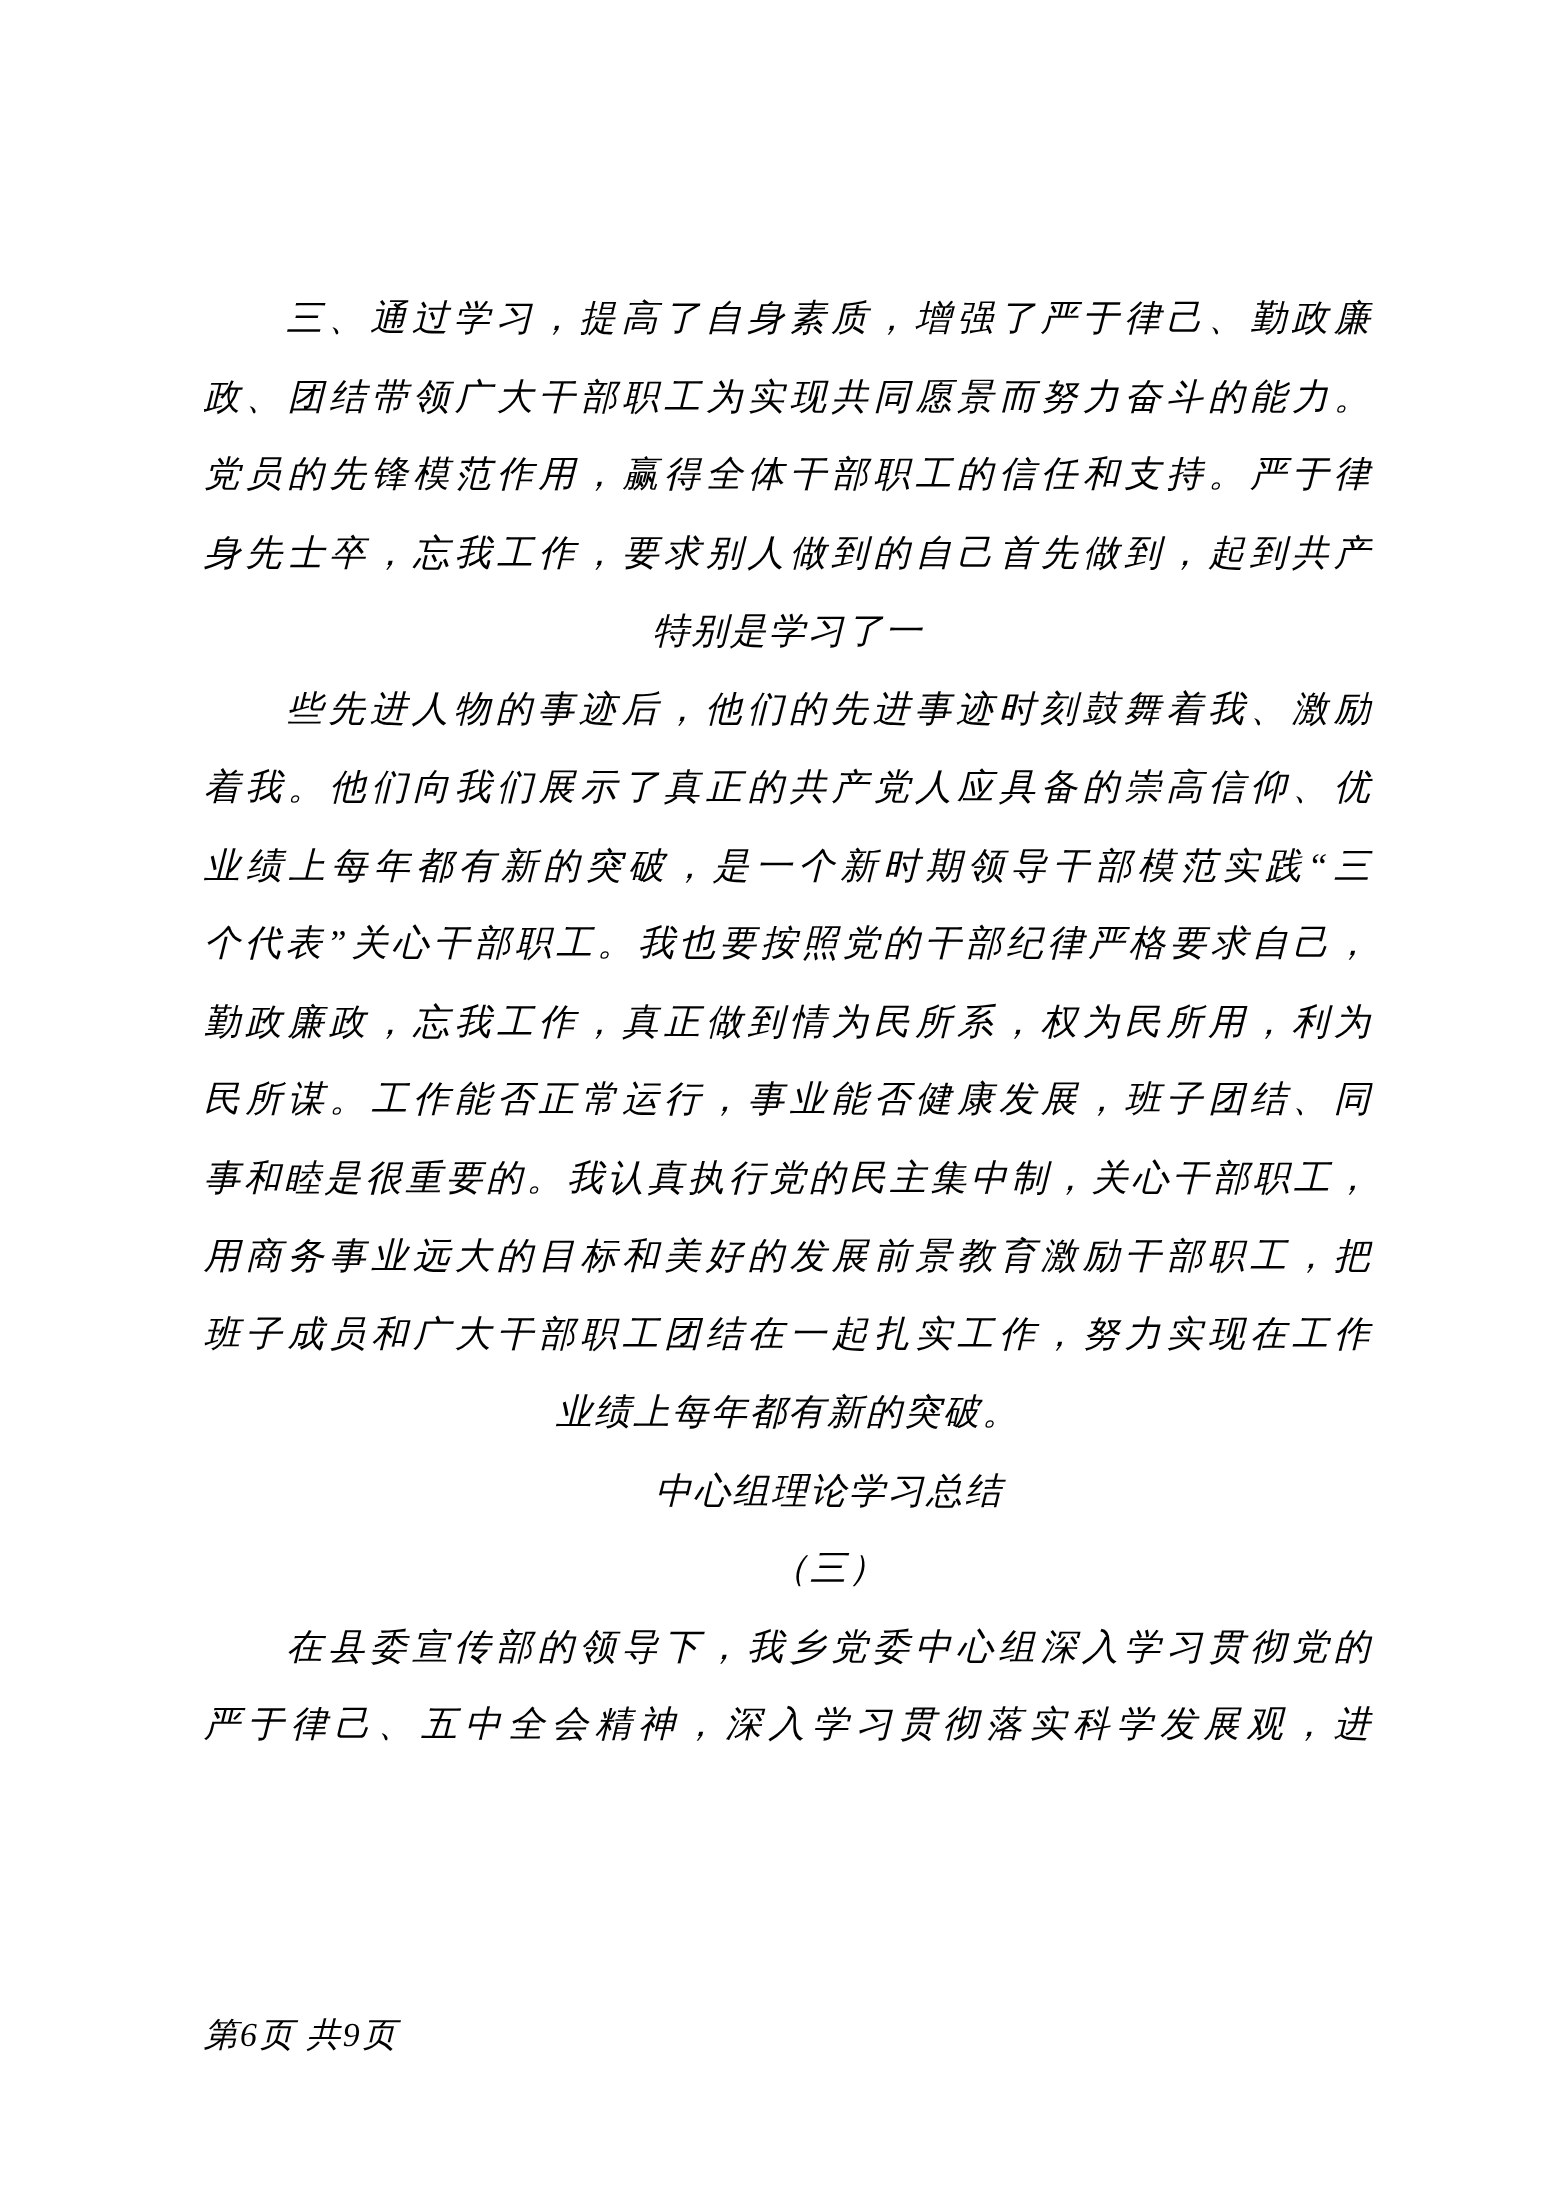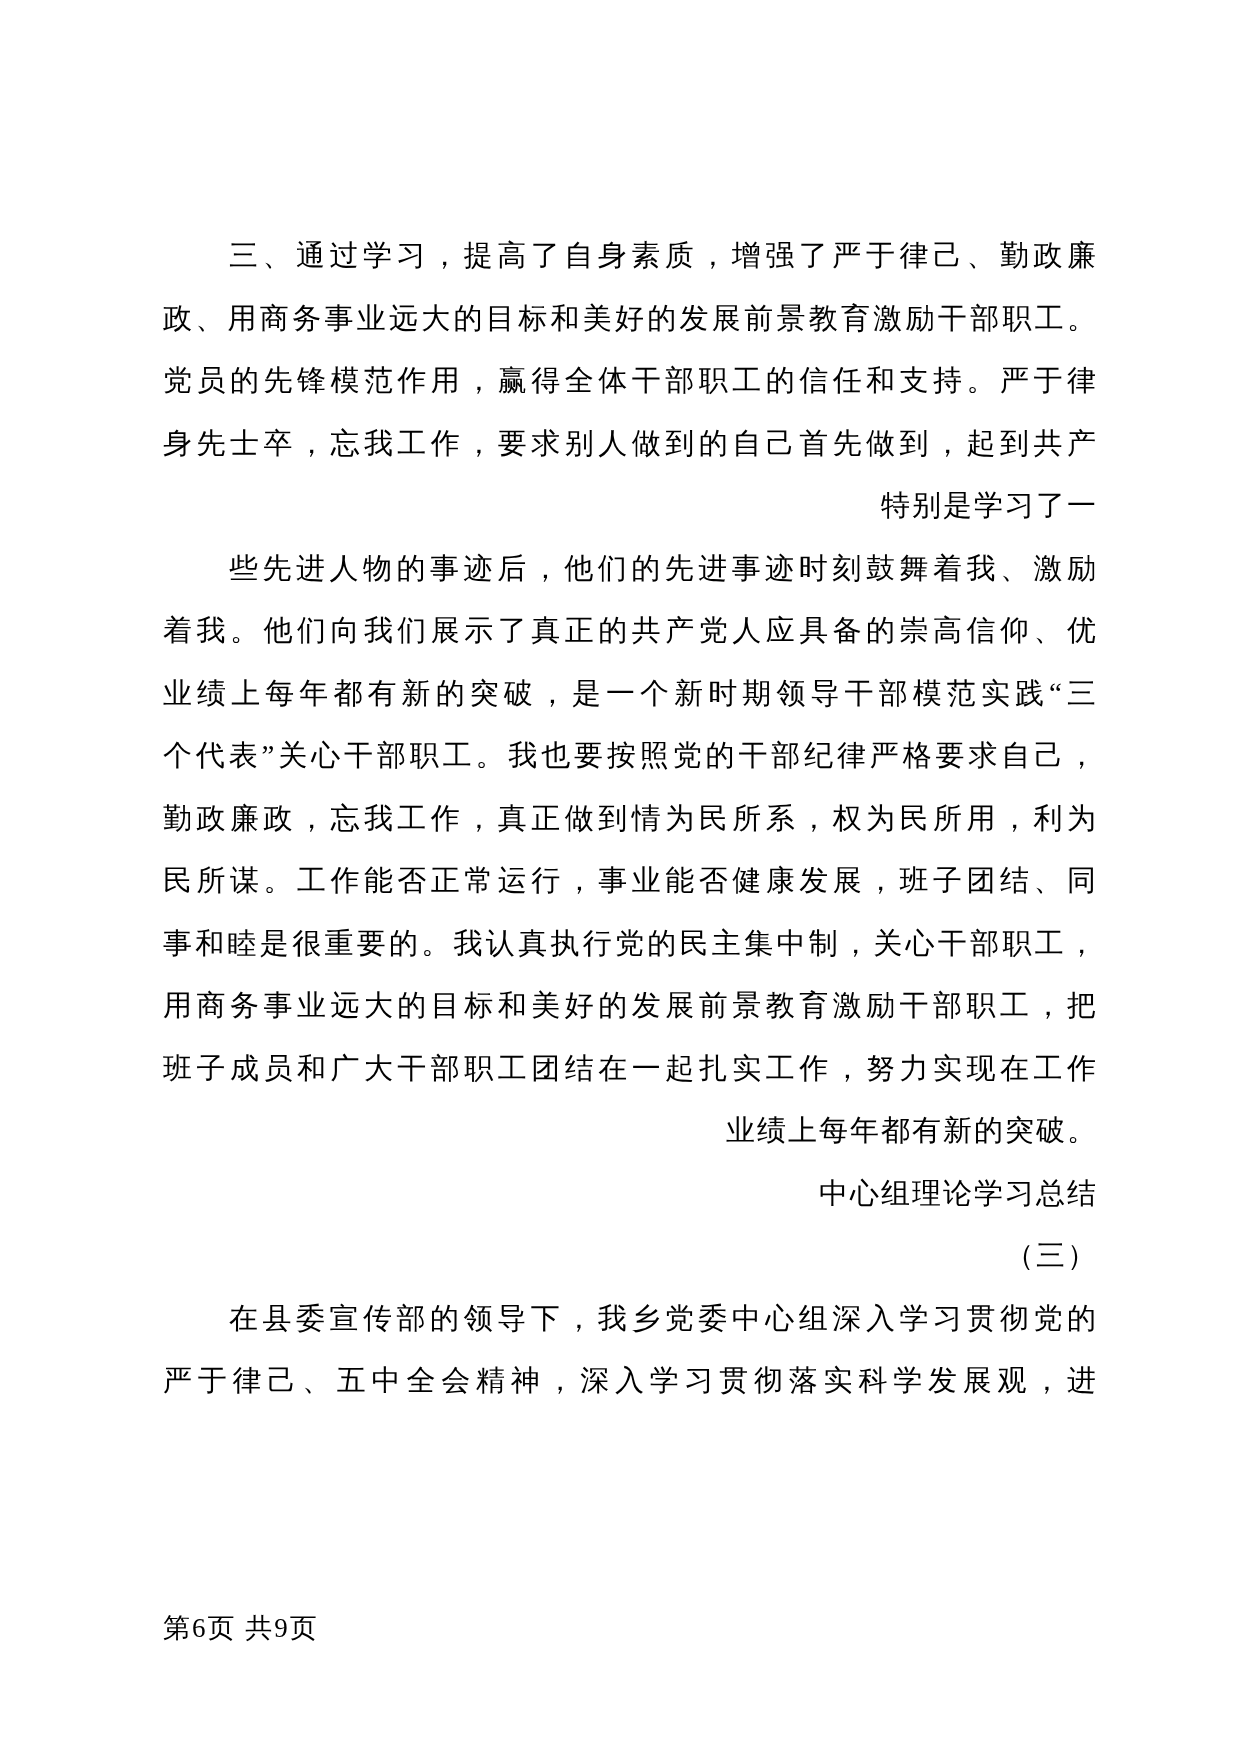--- a/index.html
+++ b/index.html
@@ -14,33 +14,34 @@
     overflow: hidden;
     font-family: "Liberation Serif", "DejaVu Serif", serif;
     color: #000000;
   }
   .page {
     position: absolute;
     left: 0; top: 0;
     width: 1241px;
     height: 1754px;
     background: #ffffff;
+    font-style: italic;
   }
   .content {
     position: absolute;
     left: 163px;
     top: 224px;
     width: 935px;
   }
   .line {
     font-size: 29px;
     line-height: 62.5px;
     height: 62.5px;
     letter-spacing: 2px;
-    text-align: right;
+    text-align: center;
     overflow: hidden;
   }
   .line.fill {
     text-align: justify;
     text-align-last: justify;
     text-justify: inter-character;
   }
   .line.indent {
     padding-left: 66px;
   }
@@ -54,21 +55,21 @@
     line-height: 40px;
     letter-spacing: 2px;
   }
 </style>
 </head>
 <body>
 
 <div class="page">
   <div class="content">
     <div class="line fill indent">三、通过学习，提高了自身素质，增强了严于律己、勤政廉</div>
-    <div class="line fill">政、用商务事业远大的目标和美好的发展前景教育激励干部职工。</div>
+    <div class="line fill">政、团结带领广大干部职工为实现共同愿景而努力奋斗的能力。</div>
     <div class="line fill">党员的先锋模范作用，赢得全体干部职工的信任和支持。严于律</div>
     <div class="line fill">身先士卒，忘我工作，要求别人做到的自己首先做到，起到共产</div>
     <div class="line">特别是学习了一</div>
     <div class="line fill indent">些先进人物的事迹后，他们的先进事迹时刻鼓舞着我、激励</div>
     <div class="line fill">着我。他们向我们展示了真正的共产党人应具备的崇高信仰、优</div>
     <div class="line fill">业绩上每年都有新的突破，是一个新时期领导干部模范实践“三</div>
     <div class="line fill">个代表”关心干部职工。我也要按照党的干部纪律严格要求自己，</div>
     <div class="line fill">勤政廉政，忘我工作，真正做到情为民所系，权为民所用，利为</div>
     <div class="line fill">民所谋。工作能否正常运行，事业能否健康发展，班子团结、同</div>
     <div class="line fill">事和睦是很重要的。我认真执行党的民主集中制，关心干部职工，</div>

